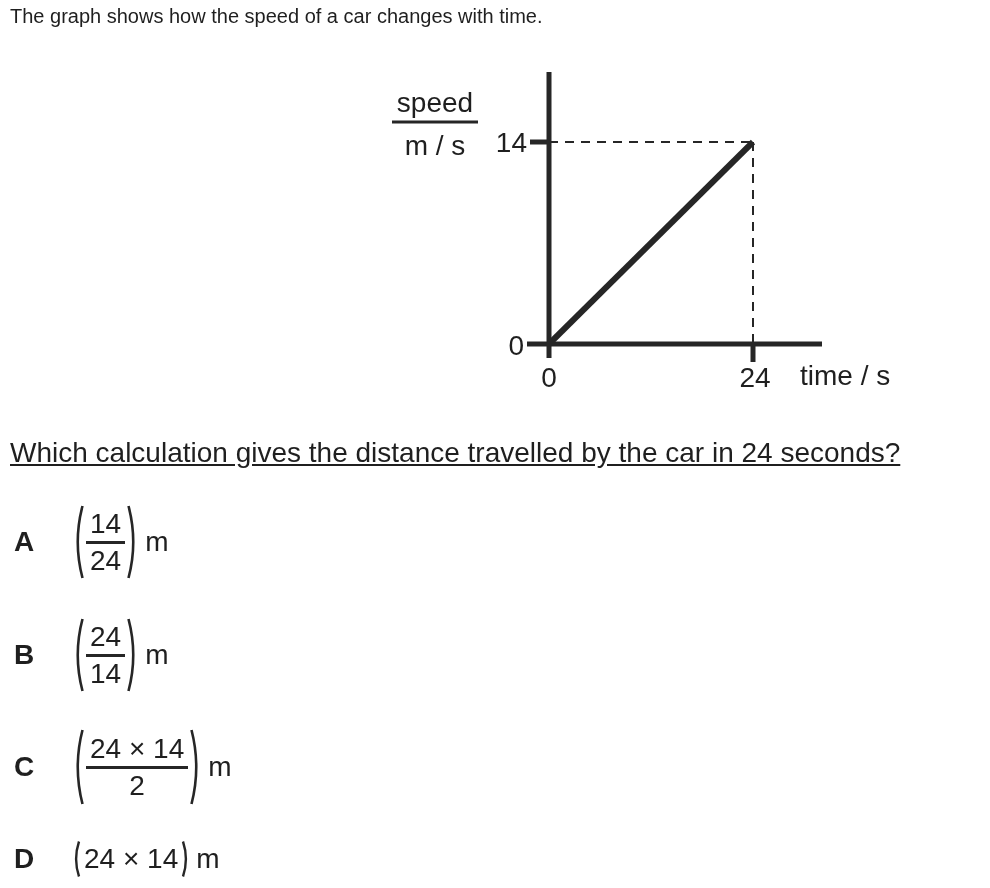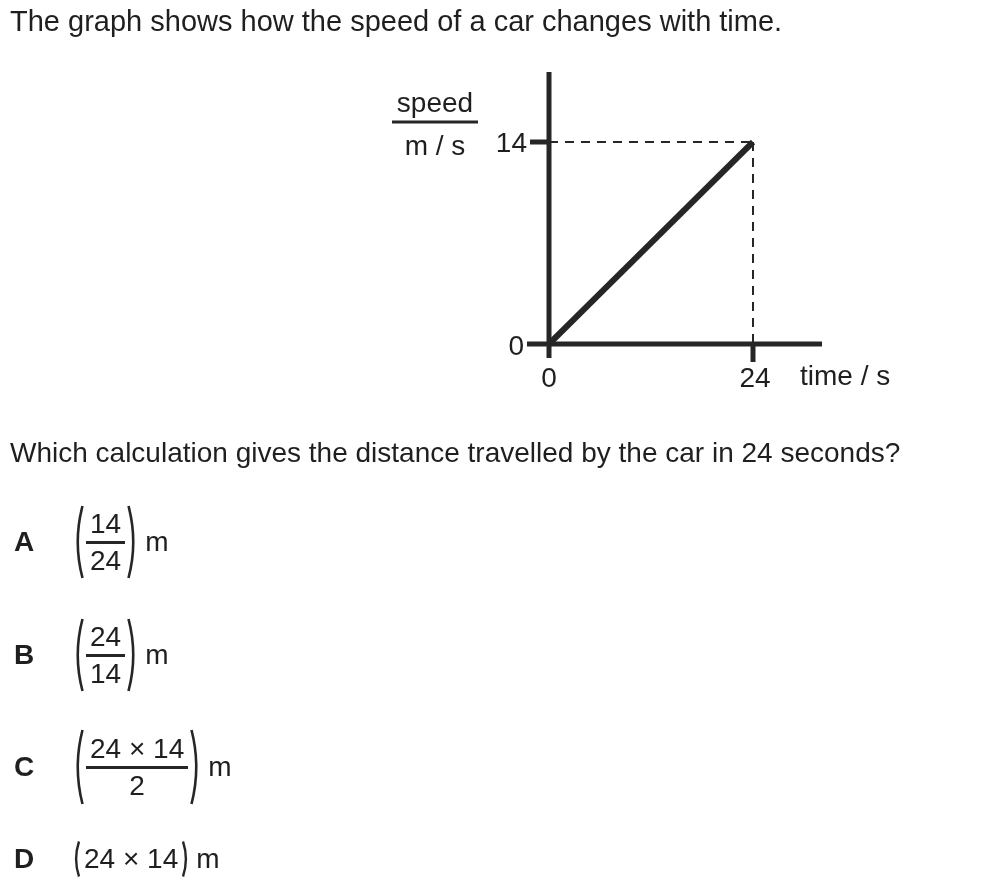--- a/index.html
+++ b/index.html
@@ -6,27 +6,28 @@
   html, body {
     width: 990px; height: 888px;
     background: #ffffff;
     font-family: "Liberation Sans", "DejaVu Sans", sans-serif;
     color: #1f1f1f;
     overflow: hidden;
   }
   .abs { position: absolute; }
   .intro-text {
     left: 10px; top: 5px;
-    font-size: 29px;
+    font-size: 20px;
     white-space: nowrap;
   }
   .question-text {
     left: 10px; top: 437px;
     font-size: 28px;
     white-space: nowrap;
+    text-decoration: underline;
   }
   
   .graph-svg { left: 380px; top: 60px; }
   .graph-svg path, .graph-svg line { stroke: #262626; fill: none; }
   .axis      { stroke-width: 5px; }
   .plot-line { stroke-width: 6px; }
   .dash      { stroke-width: 2px; stroke-dasharray: 9 7; }
   .tick      { stroke-width: 5px; }
   .frac-rule { stroke-width: 3px; }
   .graph-svg text {

